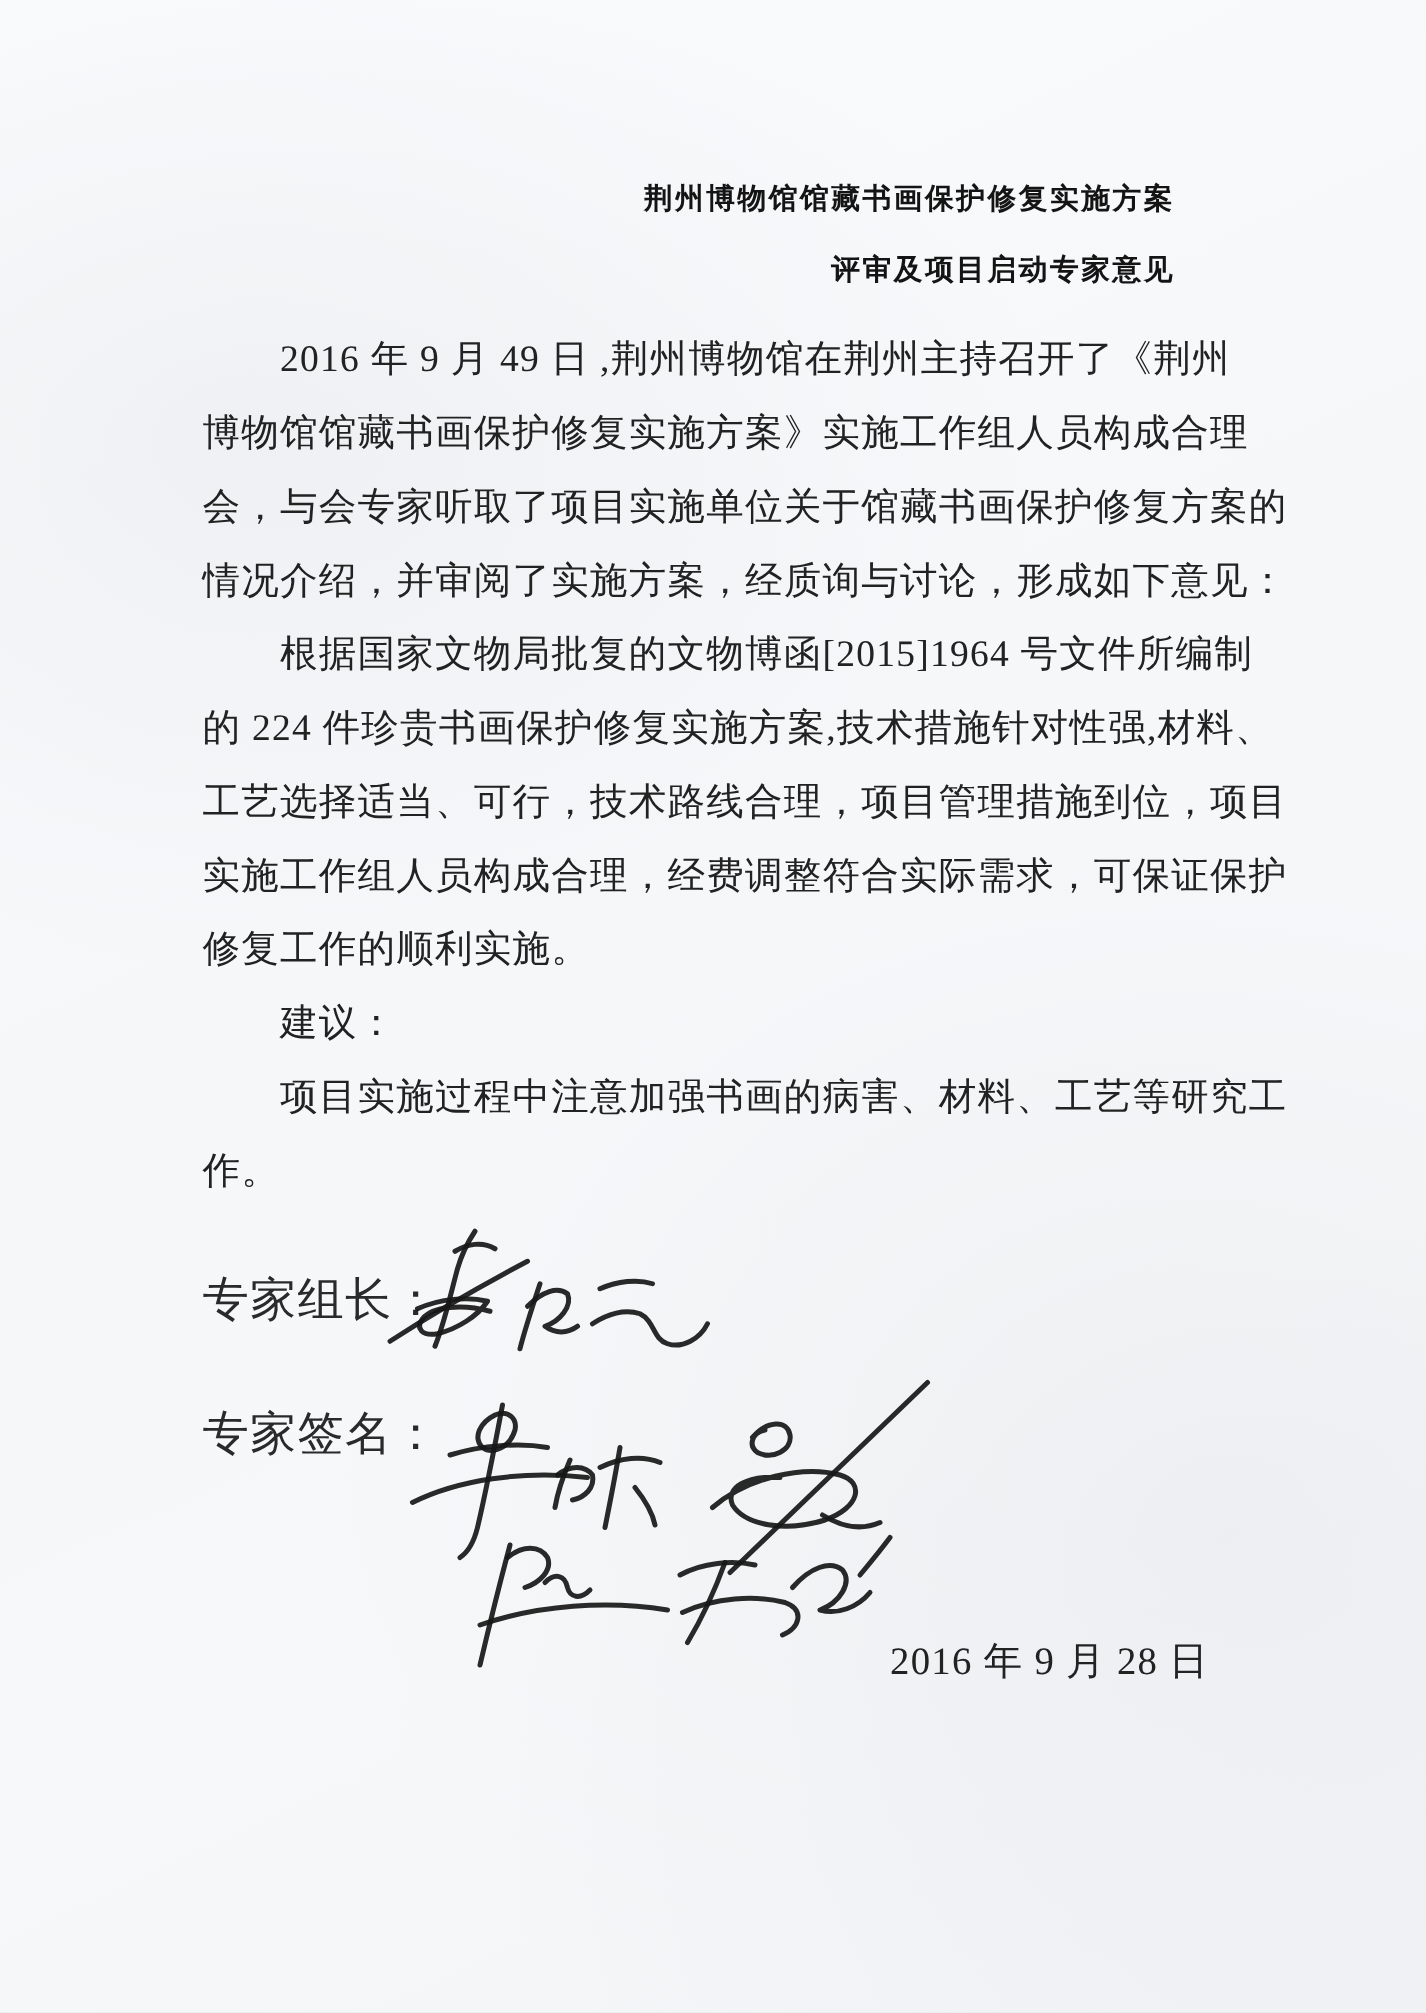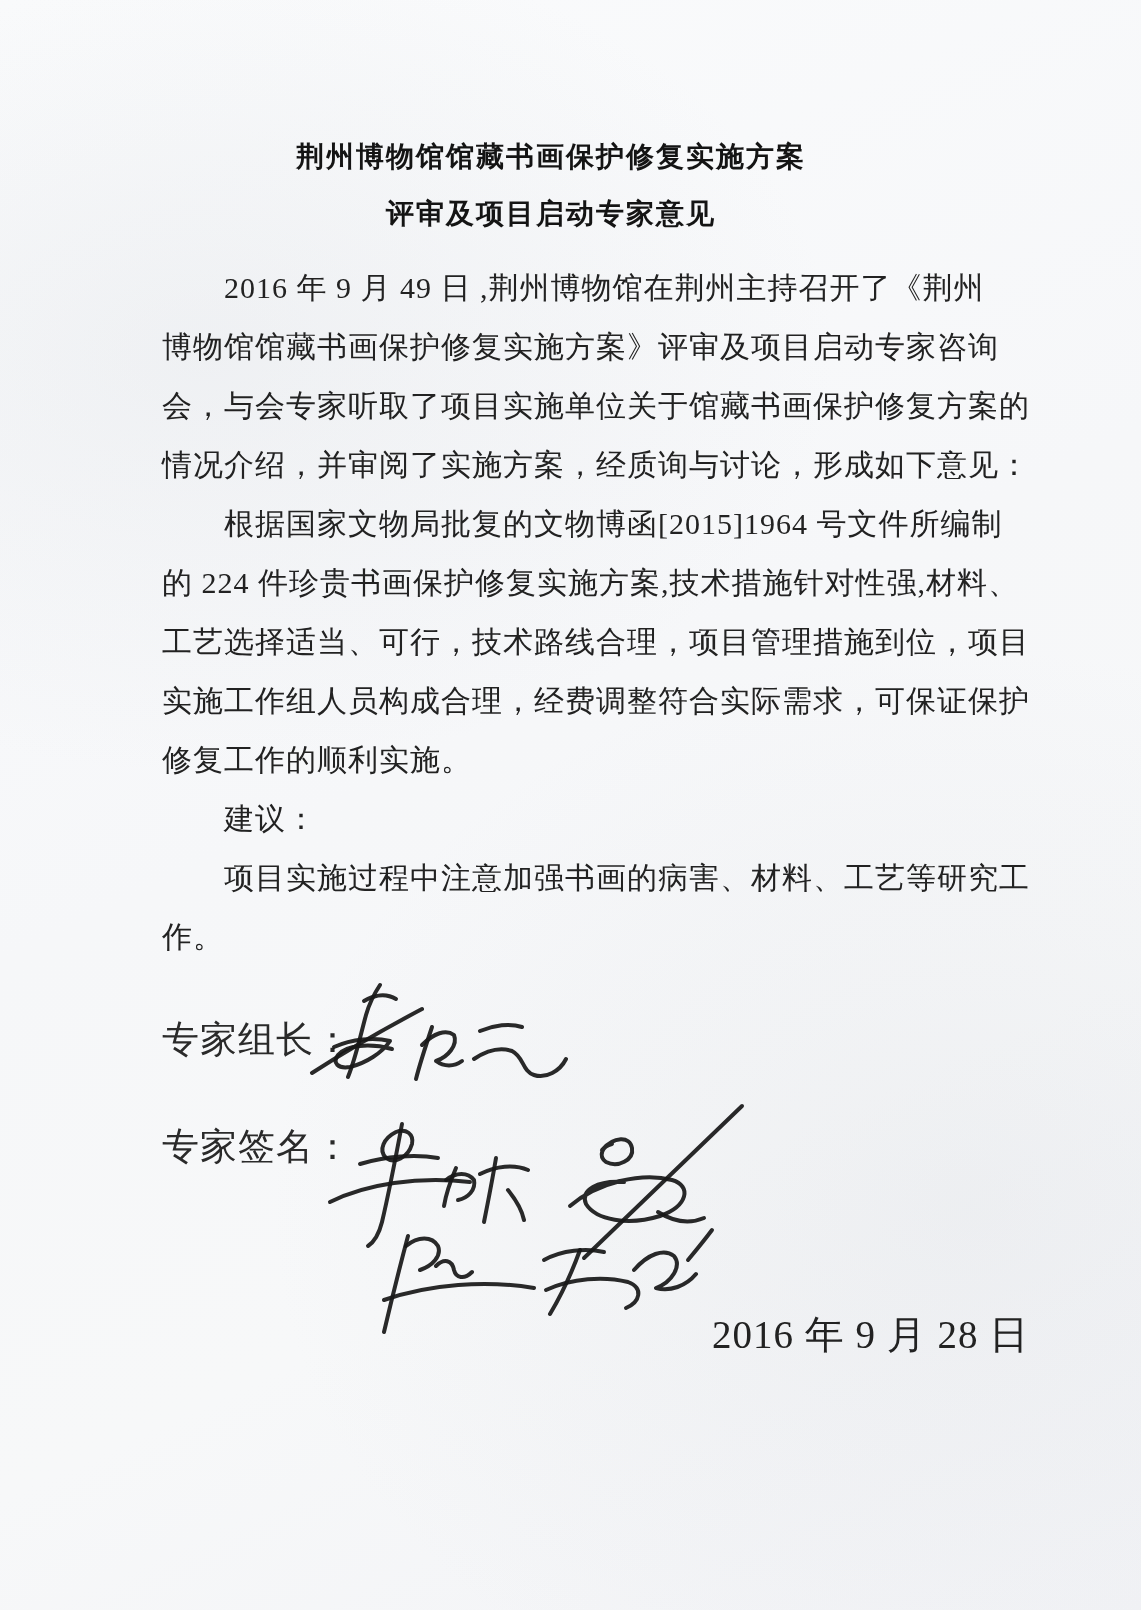--- a/index.html
+++ b/index.html
@@ -25,25 +25,25 @@
     font-family: "Liberation Serif", serif;
   }
   .content {
     position: absolute;
     left: 162px;
     top: 130px;
     width: 778px;
   }
   .title-block { margin-bottom: 14px; }
   .title-line {
-    font-family: Liberation Mono, monospace;
+    font-family: Liberation Serif, serif;
     font-weight: 700;
-    font-size: 28px;
+    font-size: 23px;
     line-height: 57px;
-    text-align: center;
+    text-align: right;
     letter-spacing: 2px;
     color: #141414;
     white-space: nowrap;
   }
   .body-text { margin-top: 10px; }
   .body-line {
     font-size: 30px;
     line-height: 59px;
     letter-spacing: 1px;
     white-space: nowrap;
@@ -68,21 +68,21 @@
   .experts-row { top: 1122px; }
   .experts-row .sig-svg {
     position: absolute;
     left: 128px;
     top: -28px;
   }
   .doc-date {
     position: absolute;
     left: 712px;
     top: 1308px;
-    font-size: 39px;
+    font-size: 31px;
     letter-spacing: 1px;
     color: #222;
     white-space: nowrap;
     text-align: center;
   }
   svg.sig-svg path {
     fill: none;
     stroke: #171717;
     stroke-width: 4;
     stroke-linecap: round;
@@ -97,21 +97,21 @@
 
   <div class="content">
 
     <div class="title-block">
       <div class="title-line">荆州博物馆馆藏书画保护修复实施方案</div>
       <div class="title-line">评审及项目启动专家意见</div>
     </div>
 
     <div class="body-text">
       <div class="body-line">　　2016 年 9 月 49 日 ,荆州博物馆在荆州主持召开了《荆州</div>
-      <div class="body-line">博物馆馆藏书画保护修复实施方案》评审及项目启动专家咨询</div>
+      <div class="body-line">博物馆馆藏书画保护修复实施方案》实施工作组人员构成合理</div>
       <div class="body-line">会，与会专家听取了项目实施单位关于馆藏书画保护修复方案的</div>
       <div class="body-line">情况介绍，并审阅了实施方案，经质询与讨论，形成如下意见：</div>
       <div class="body-line">　　根据国家文物局批复的文物博函[2015]1964 号文件所编制</div>
       <div class="body-line">的 224 件珍贵书画保护修复实施方案,技术措施针对性强,材料、</div>
       <div class="body-line">工艺选择适当、可行，技术路线合理，项目管理措施到位，项目</div>
       <div class="body-line">实施工作组人员构成合理，经费调整符合实际需求，可保证保护</div>
       <div class="body-line">修复工作的顺利实施。</div>
       <div class="body-line">　　建议：</div>
       <div class="body-line">　　项目实施过程中注意加强书画的病害、材料、工艺等研究工</div>
       <div class="body-line">作。</div>

